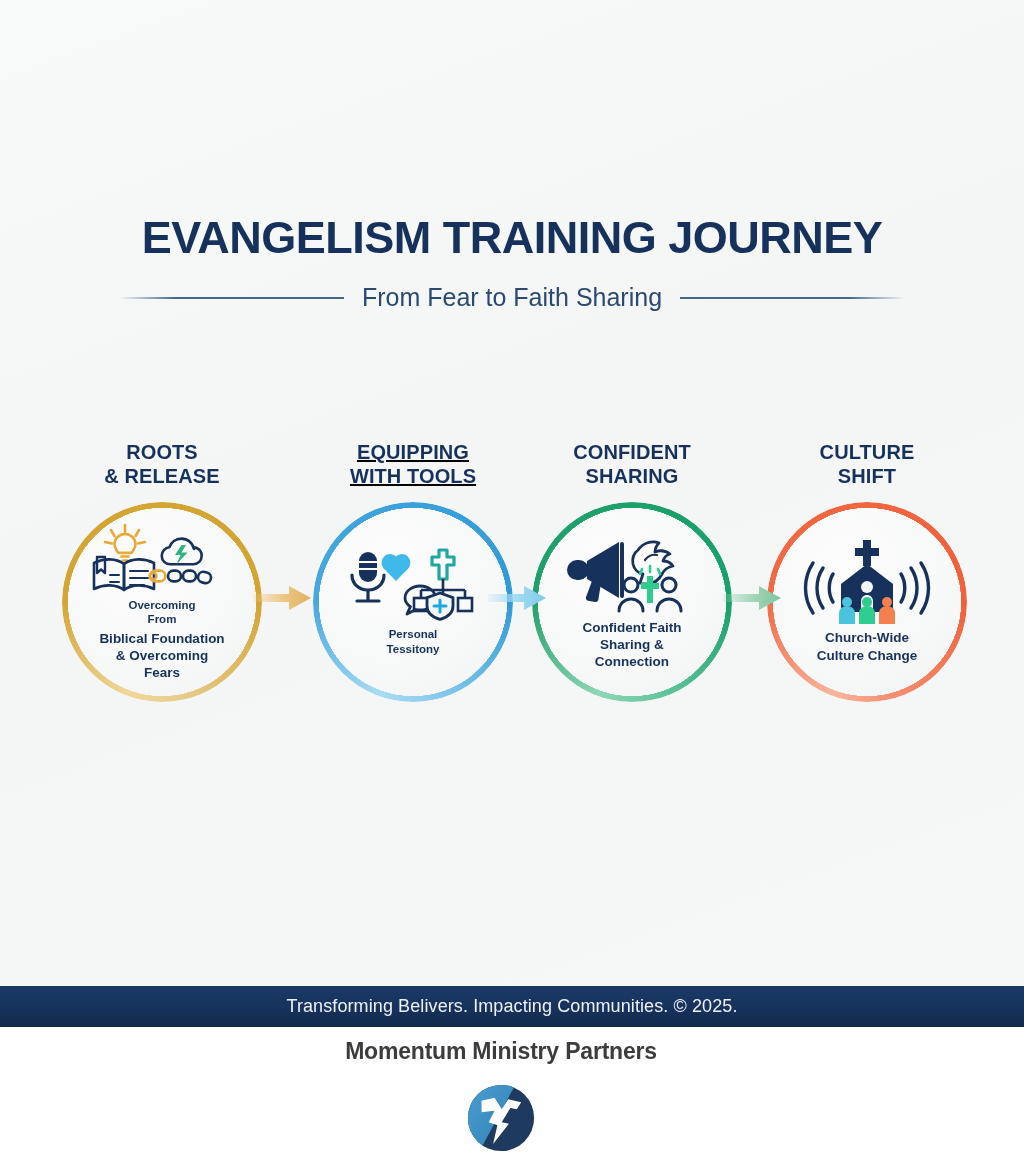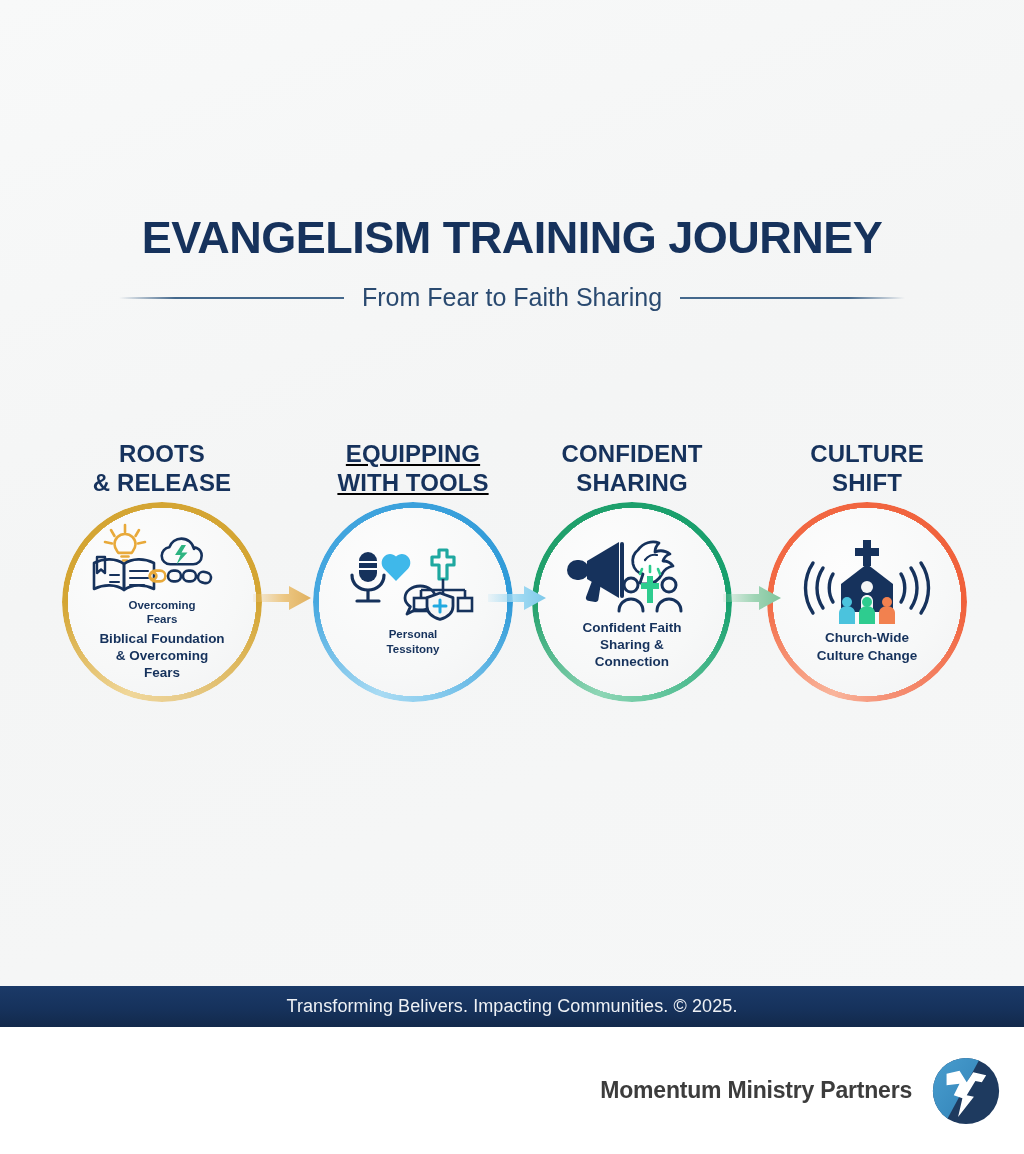--- a/index.html
+++ b/index.html
@@ -83,21 +83,21 @@
     width: 210px;
     top: 0;
   }
   .stage[data-idx="0"] { left: 57px; }
   .stage[data-idx="1"] { left: 308px; text-decoration: underline; }
   .stage[data-idx="2"] { left: 527px; }
   .stage[data-idx="3"] { left: 762px; }
 
   .stage-label {
     text-align: center;
-    font-size: 24px;
+    font-size: 20px;
     font-weight: bold;
     color: #16325c;
     line-height: 1.2;
     height: 52px;
     white-space: pre-line;
     letter-spacing: 0.1px;
   }
 
   .circle-wrap {
     position: relative;
@@ -192,20 +192,21 @@
     left: 0;
     top: 1027px;
     width: 1024px;
     height: 127px;
     background: #ffffff;
     display: flex;
     align-items: center;
     justify-content: flex-end;
     padding-right: 22px;
     gap: 18px;
+    flex-direction: column;
   }
 
   .brand-text { text-align: right; }
 
   .brand-name {
     font-size: 23px;
     font-weight: bold;
     color: #3c3c3c;
     letter-spacing: -0.2px;
     line-height: 1.15;
@@ -277,21 +278,21 @@
 
               <g fill="none" stroke-width="2.6" stroke-linejoin="round">
                 <path d="M64 53c0-3 2.4-5.4 5.4-5.4h4.6c3 0 5.4 2.4 5.4 5.4s-2.4 5.4-5.4 5.4h-4.6C66.4 58.4 64 56 64 53z" stroke="#e8a93a"></path>
                 <circle cx="67" cy="53" r="3.4" stroke="#e8a93a"></circle>
                 <rect x="82" y="47.6" width="13" height="10.8" rx="5.4" stroke="#16325c"></rect>
                 <rect x="97" y="47.6" width="13" height="10.8" rx="5.4" stroke="#16325c"></rect>
                 <rect x="112" y="49" width="13" height="10.8" rx="5.4" stroke="#16325c" transform="rotate(14 118.5 54.4)"></rect>
               </g>
             </svg>
             <div class="mini-label">Overcoming
-Fears</div>
+From</div>
             <div class="circle-caption">Biblical Foundation
 &amp; Overcoming
 Fears</div>
           </div>
         </div>
       </div>
 
       <div class="stage" data-idx="1">
         <div class="stage-label">EQUIPPING
 WITH TOOLS</div>

